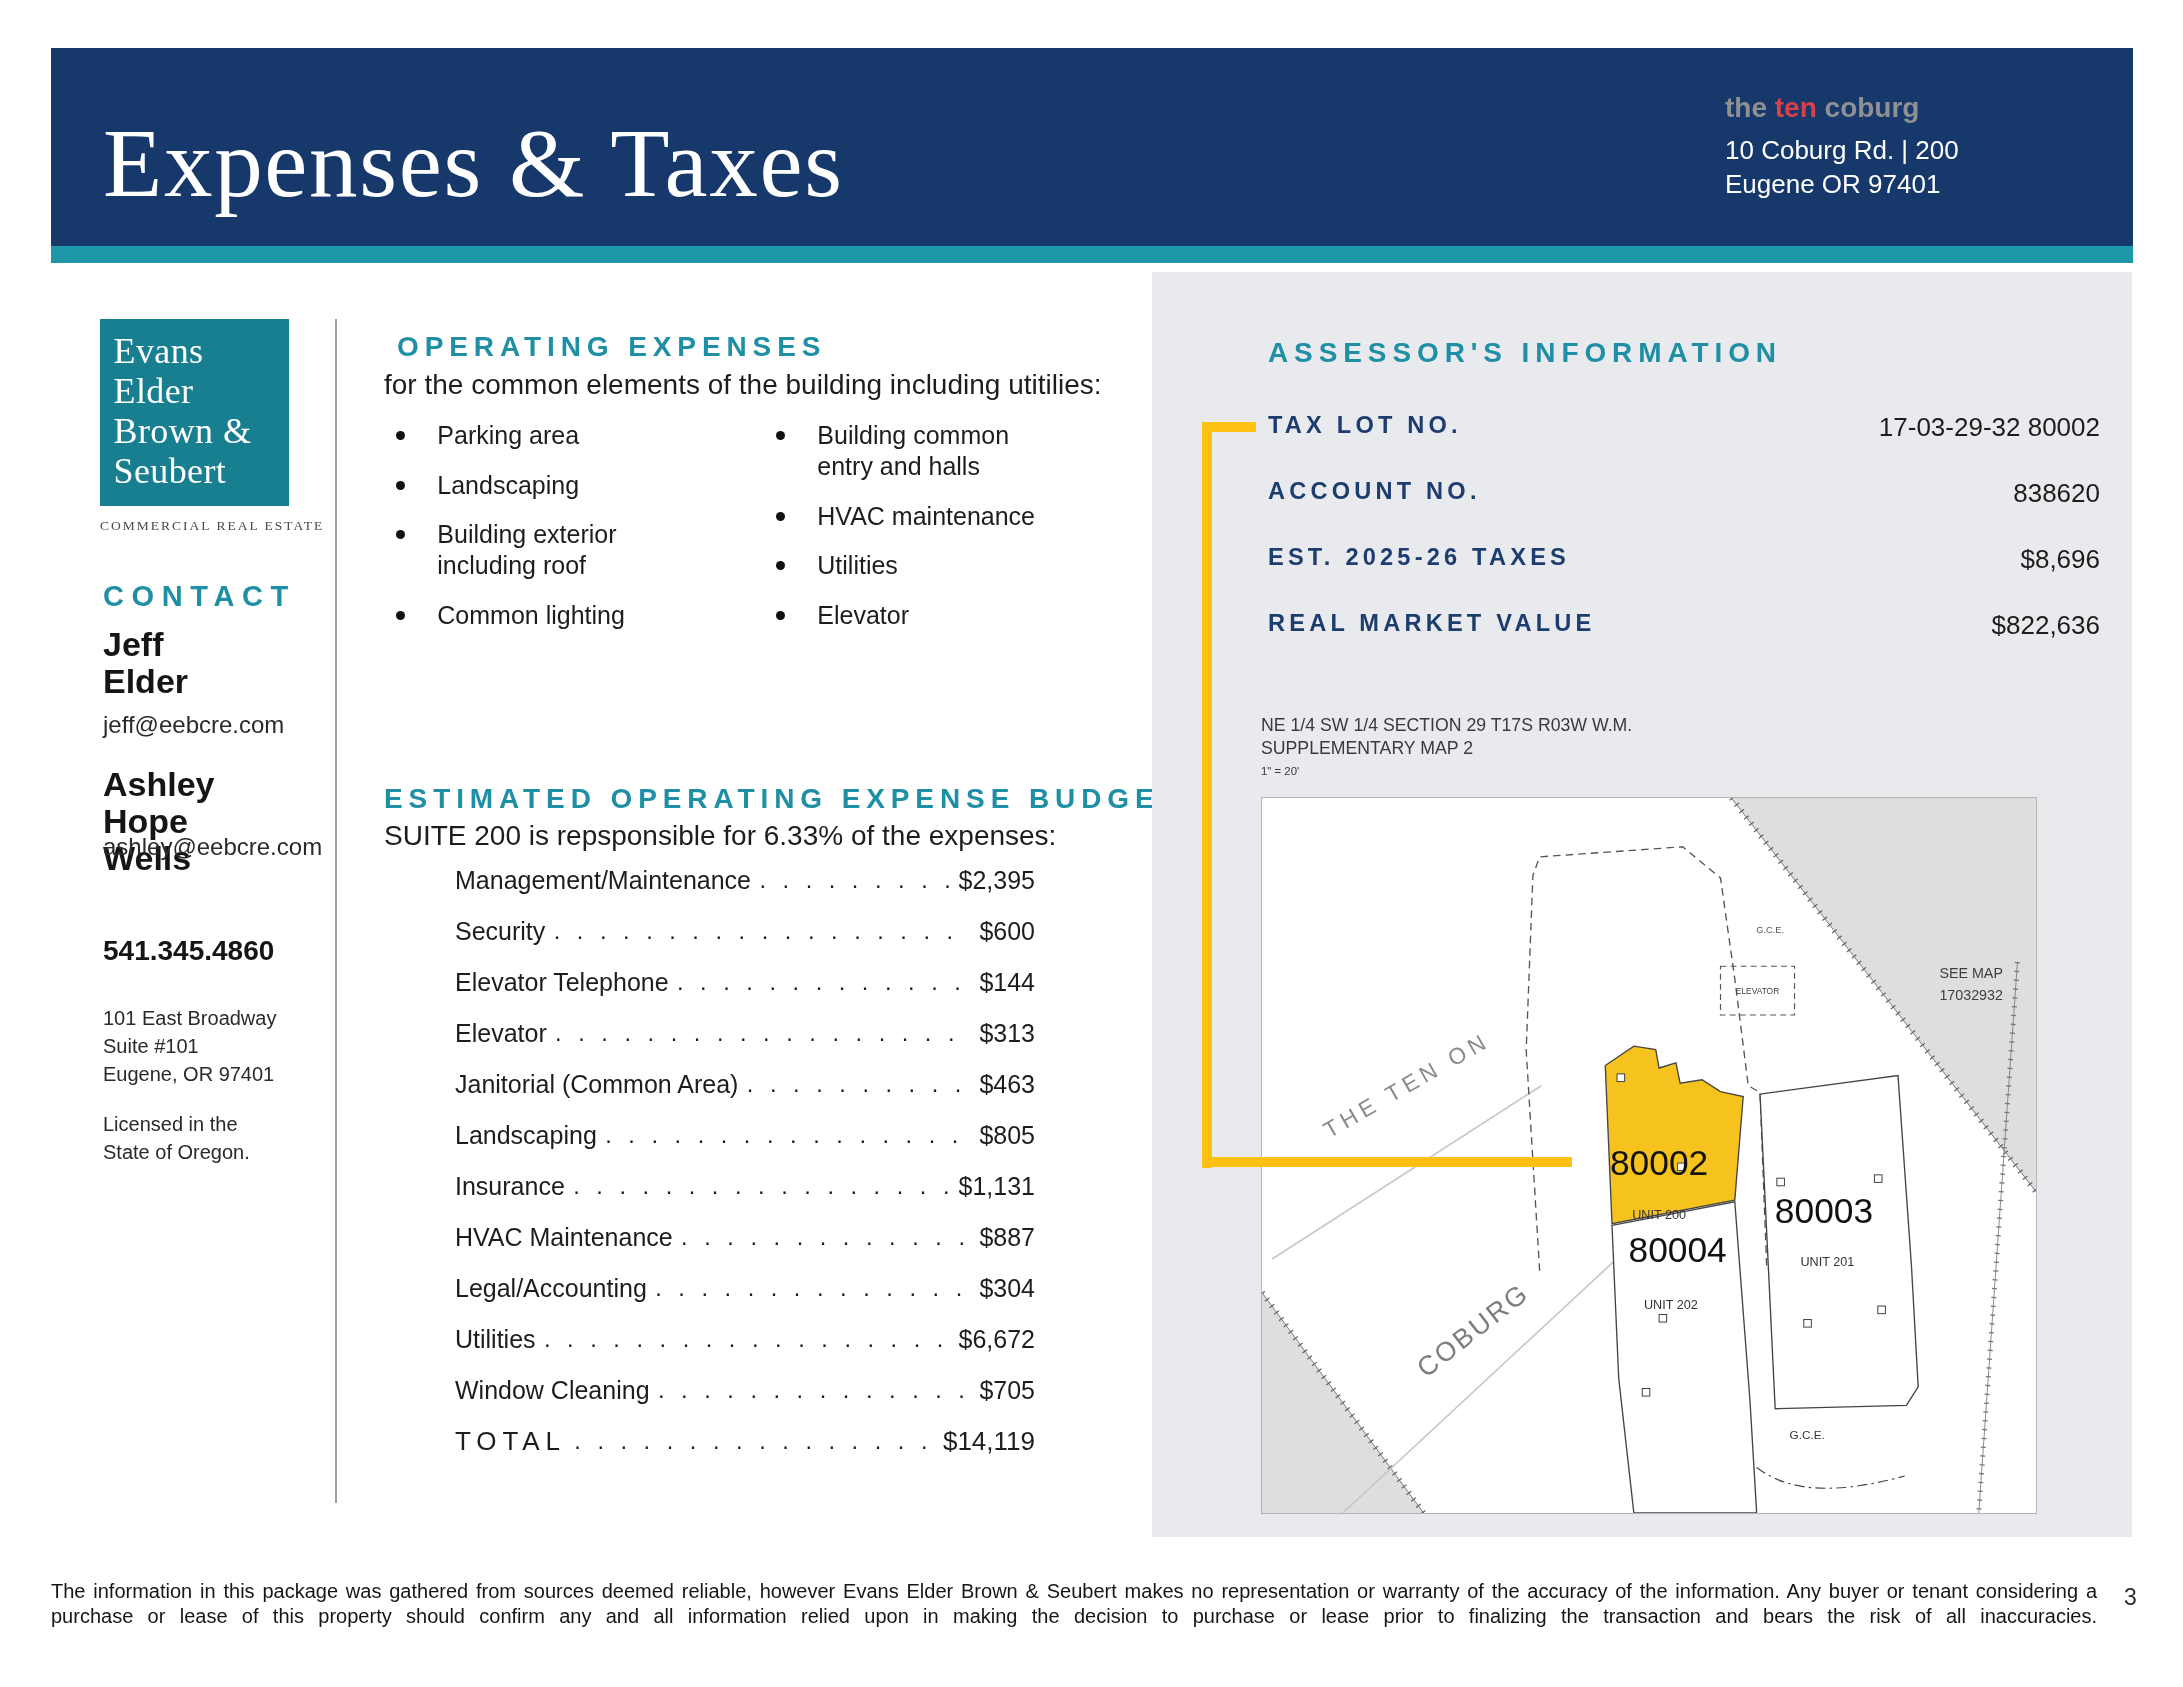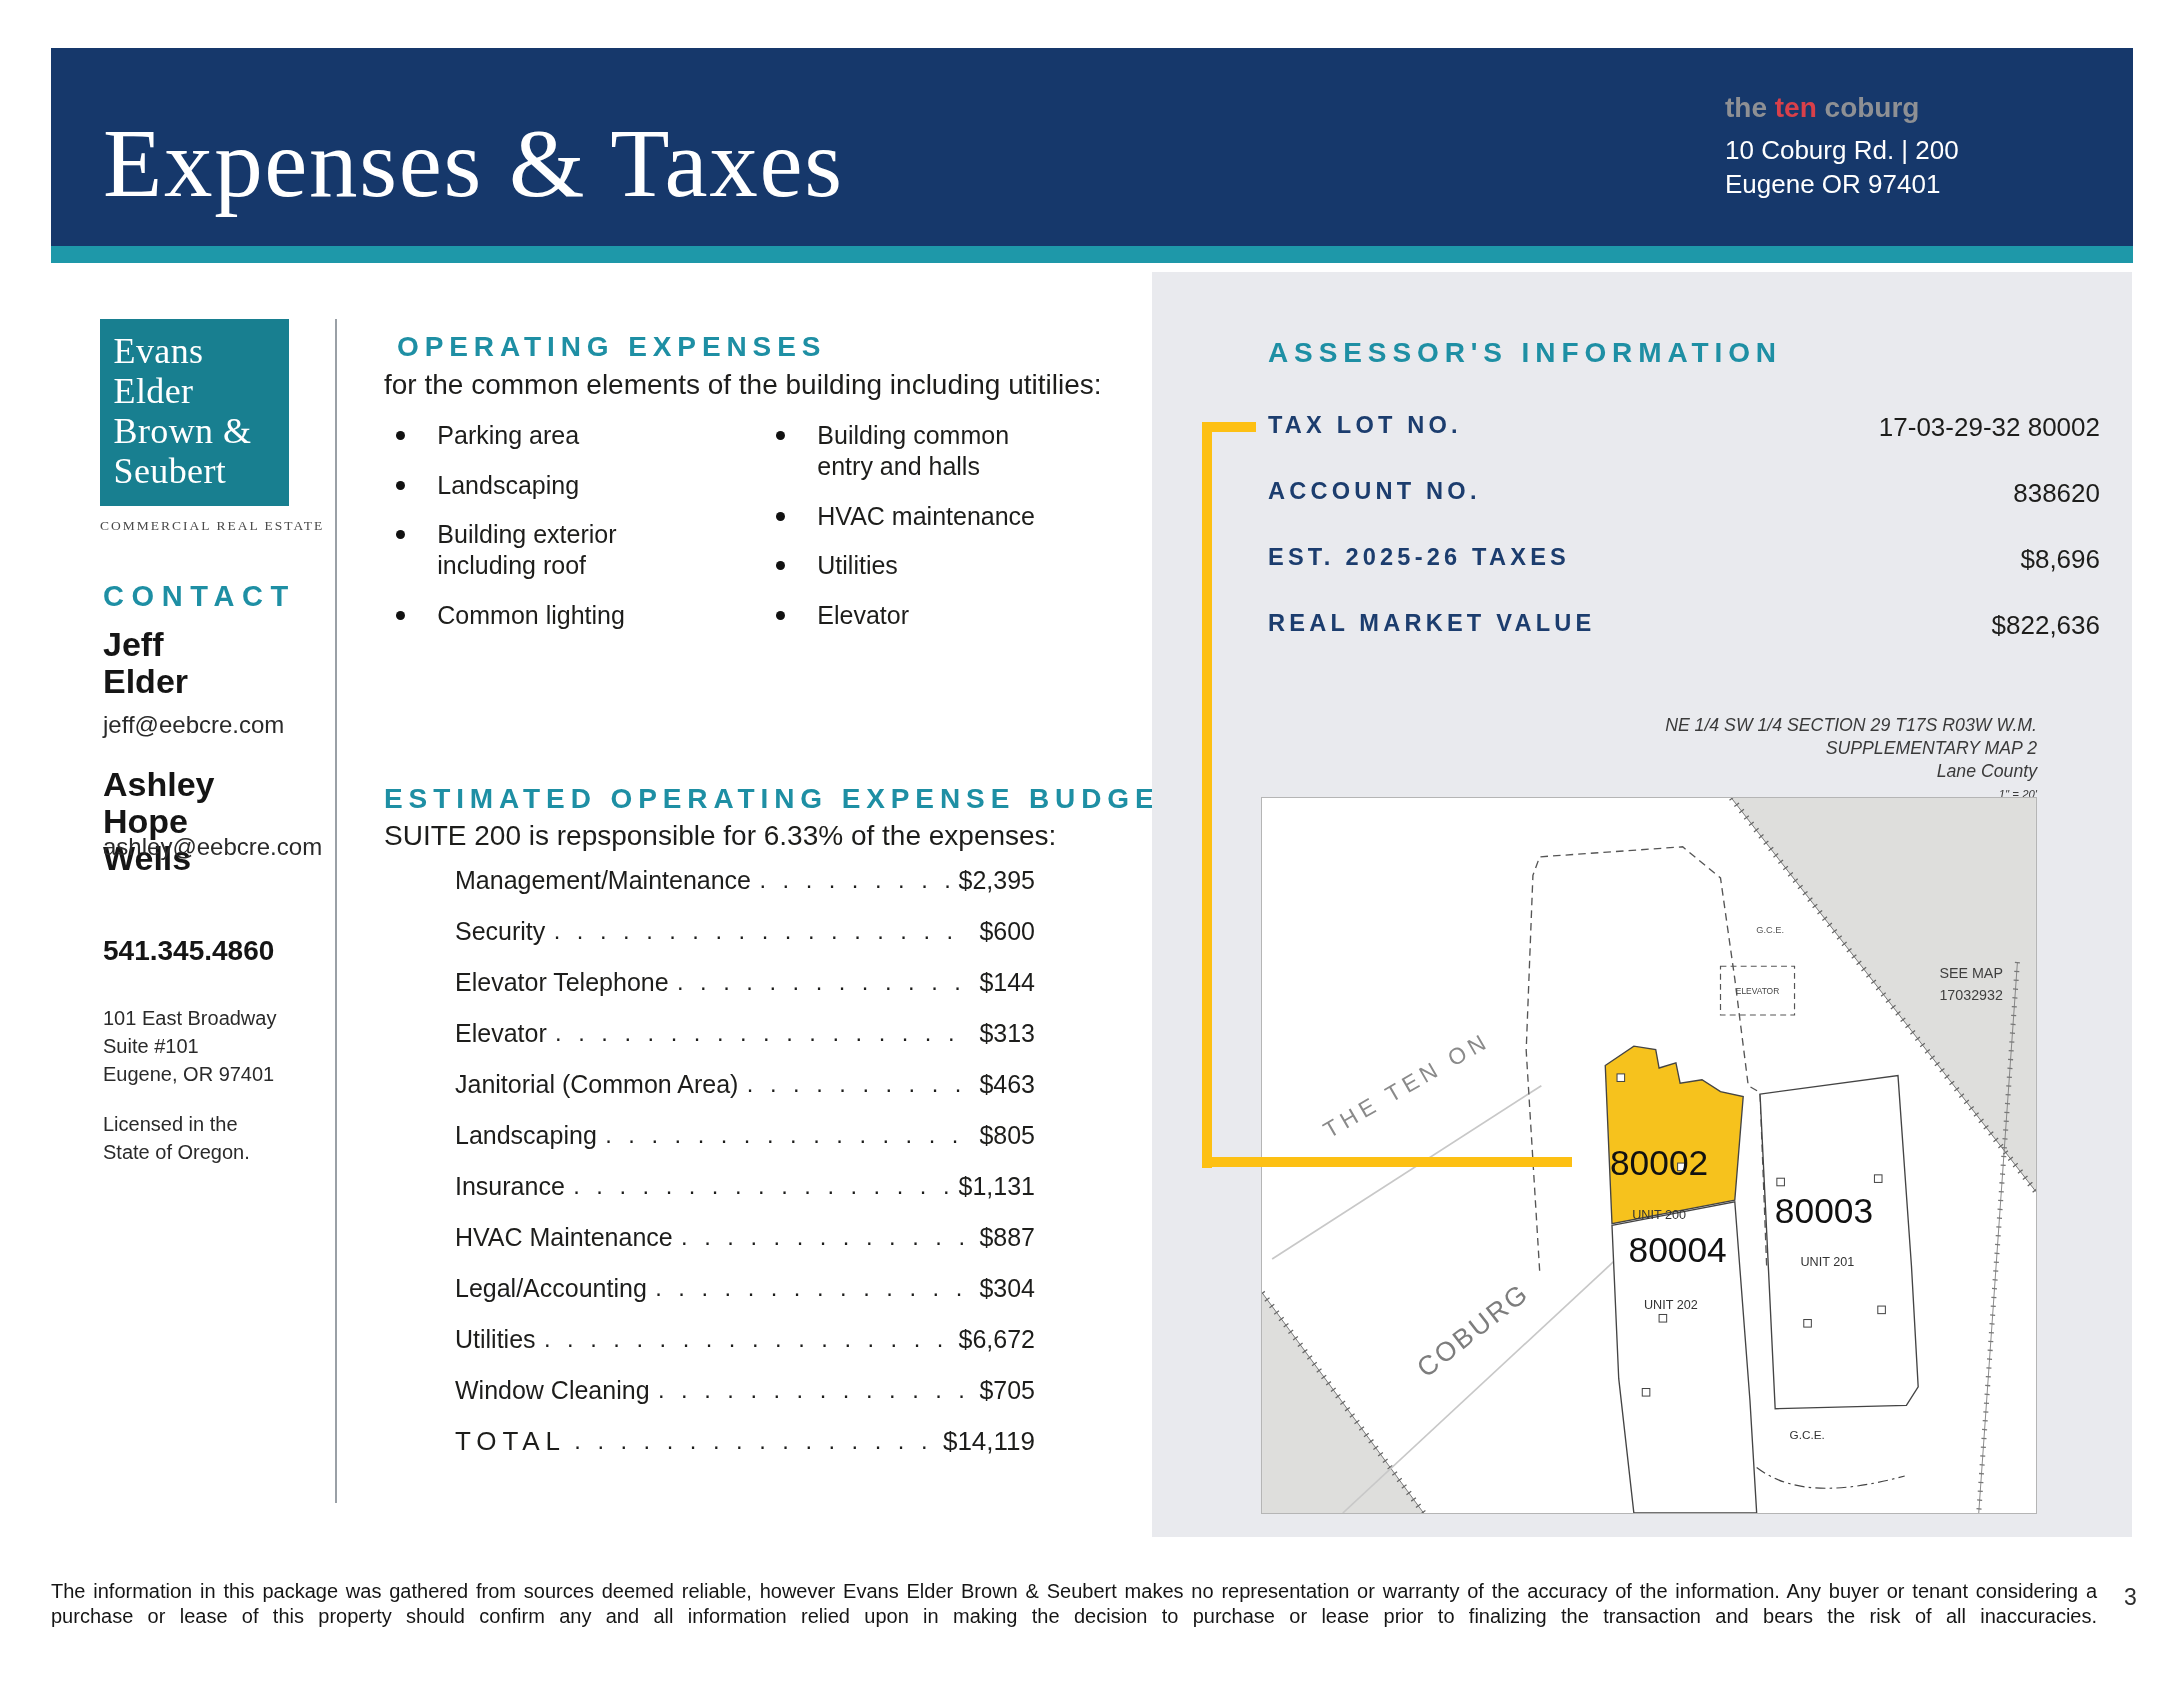--- a/index.html
+++ b/index.html
@@ -62,22 +62,22 @@
   .a-rows{position:absolute;left:1268px;top:412px;width:832px;}
   .a-row{display:flex;justify-content:space-between;align-items:flex-start;margin-bottom:35px;}
   .a-label{font-size:23.6px;font-weight:700;letter-spacing:4.2px;color:var(--label_navy);white-space:nowrap;}
   .a-value{font-size:26px;color:var(--ink);white-space:nowrap;}
 
   .br{position:absolute;background:var(--highlight_yellow);z-index:5;}
   .br-top{left:1202px;top:422px;width:54px;height:10px;}
   .br-side{left:1202px;top:422px;width:10px;height:746px;}
   .br-bottom{left:1202px;top:1157px;width:370px;height:10px;}
 
-  .map-title{position:absolute;left:1261px;top:714px;width:776px;text-align:right;
-    color:#3a3a3a;font-size:17.7px;line-height:23px;font-style:italic;}
+  .map-title{position:absolute;left:1261px;top:714px;width:776px;text-align:left;
+    color:#3a3a3a;font-size:17.7px;line-height:23px;}
   .map-title .scale{font-size:11.4px;}
   .map-box{position:absolute;left:1261px;top:797px;width:776px;height:717px;background:#fff;border:1.7px solid #b5b5b5;}
   .map-box svg{display:block;width:100%;height:100%;}
   svg text{font-family:"Liberation Sans","DejaVu Sans",sans-serif;}
 
   
   .footer-disclaimer{position:absolute;left:51px;top:1579px;width:2046px;font-size:20px;line-height:25px;
     color:#161616;text-align:justify;text-align-last:justify;}
   .page-num{position:absolute;left:2124px;top:1584px;font-size:23px;color:#2e2e2e;}
 </style>
@@ -264,21 +264,20 @@
     </div>
   </div>
 
   <div class="br br-top"></div>
   <div class="br br-side"></div>
   <div class="br br-bottom"></div>
 
   <div class="map-title">
     <div>NE 1/4 SW 1/4 SECTION 29 T17S R03W W.M.</div>
     <div>SUPPLEMENTARY MAP 2</div>
-    <div>Lane County</div>
     <div class="scale">1" = 20'</div>
   </div>
 
   <div class="map-box">
     <svg viewBox="0 0 920 850">
 
       <polygon points="558,0 920,0 920,468" fill="#DEDEDC"></polygon>
       <line x1="558" y1="0" x2="920" y2="468" stroke="#666" stroke-width="1"></line>
       <line x1="558" y1="0" x2="920" y2="468" stroke="#666" stroke-width="7" stroke-dasharray="1.5,8"></line>
       <polygon points="0,588 192,850 0,850" fill="#DEDEDC"></polygon>

